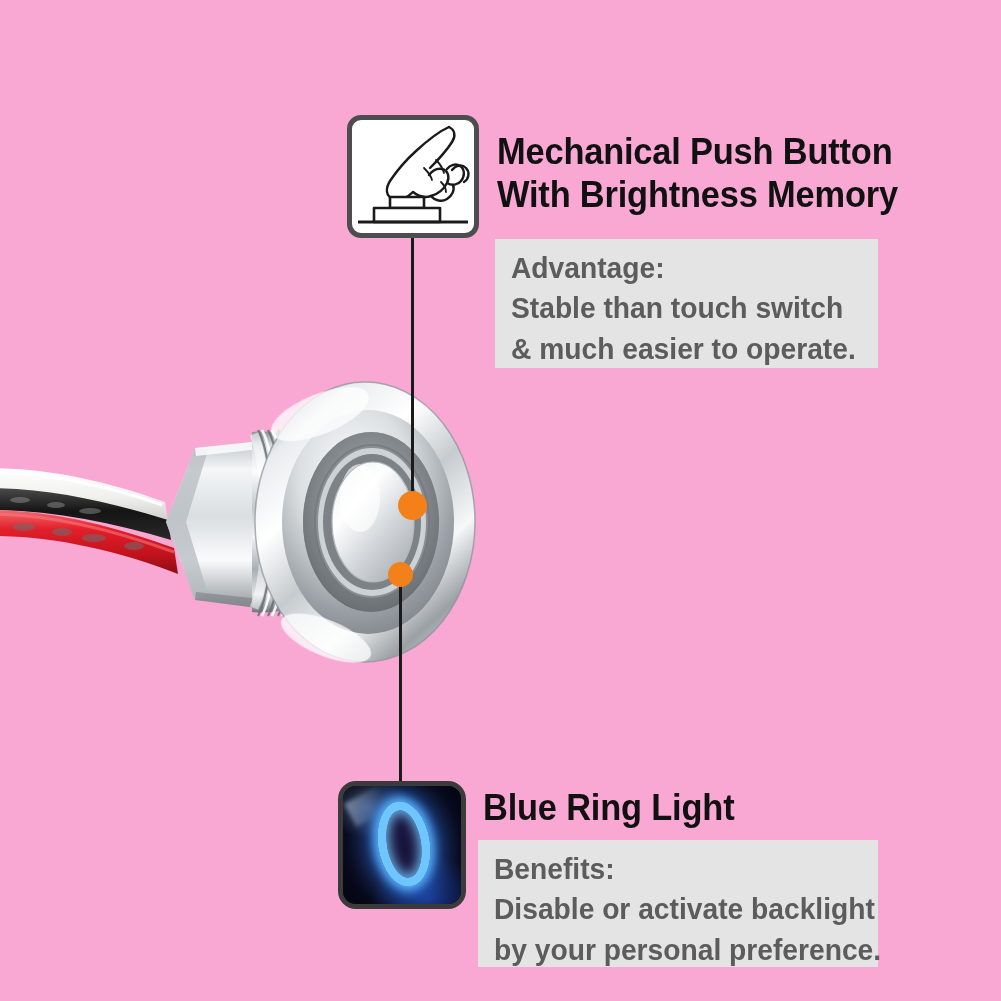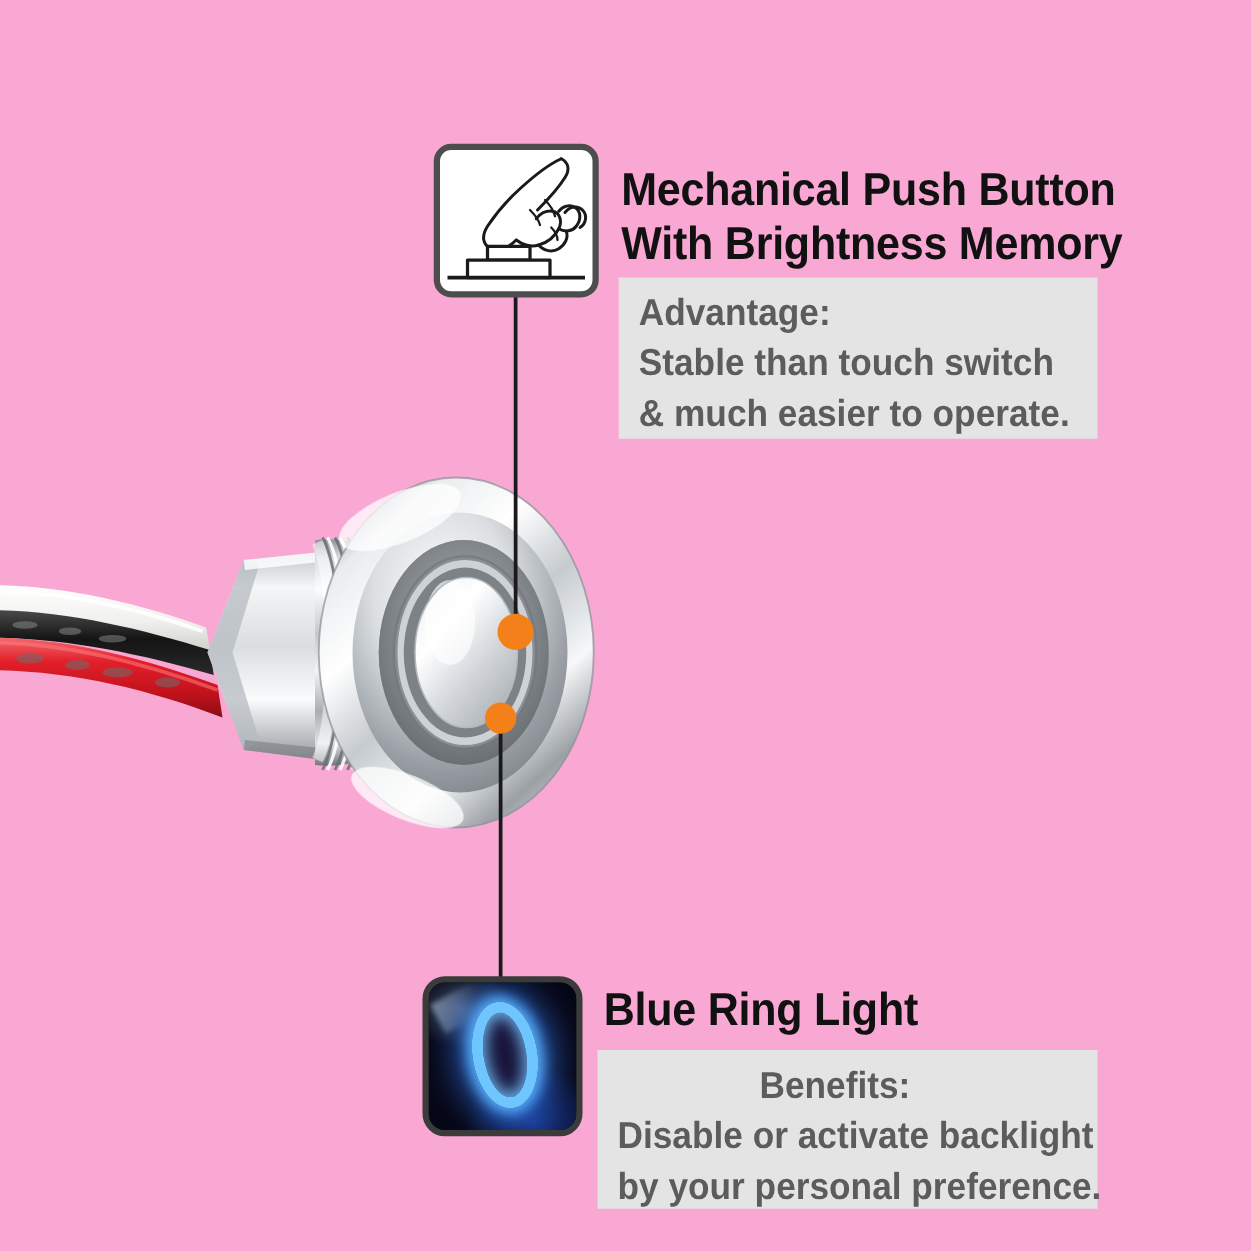--- a/index.html
+++ b/index.html
@@ -112,22 +112,22 @@
   .desc-box p {
     margin: 0;
     color: #5c5c5c;
     font-weight: bold;
     font-size: 30px;
     line-height: 1.345;
     white-space: pre;
     transform: scaleX(0.94);
     transform-origin: left top;
   }
-  #desc-box-push { left: 495px; top: 222px; width: 383px; height: 129px; }
-  #desc-box-ring { left: 478px; top: 840px; width: 400px; height: 127px; text-align: center; }
+  #desc-box-push { left: 495px; top: 239px; width: 383px; height: 129px; }
+  #desc-box-ring { left: 478px; top: 840px; width: 400px; height: 127px; }
 
   
   #product-photo {
     position: absolute;
     left: -10px;
     top: 350px;
     width: 520px;
     height: 340px;
   }
 

